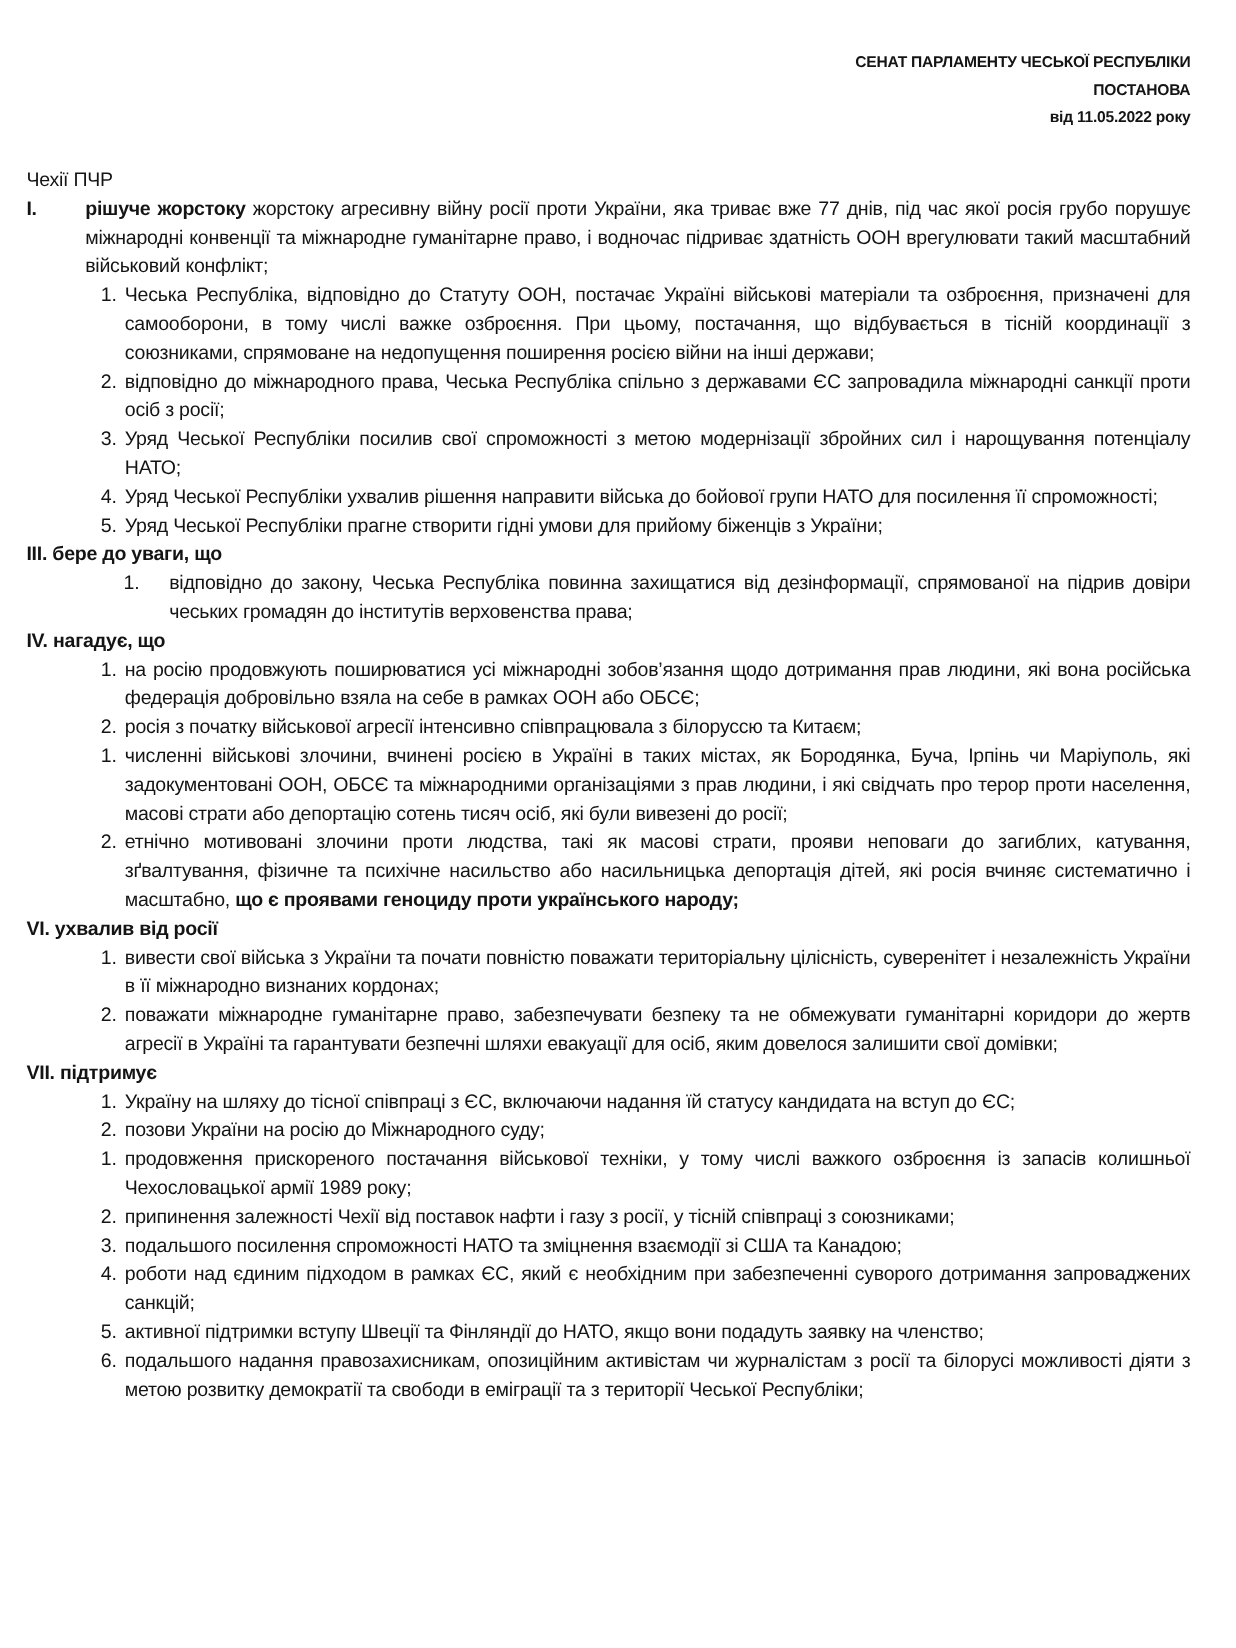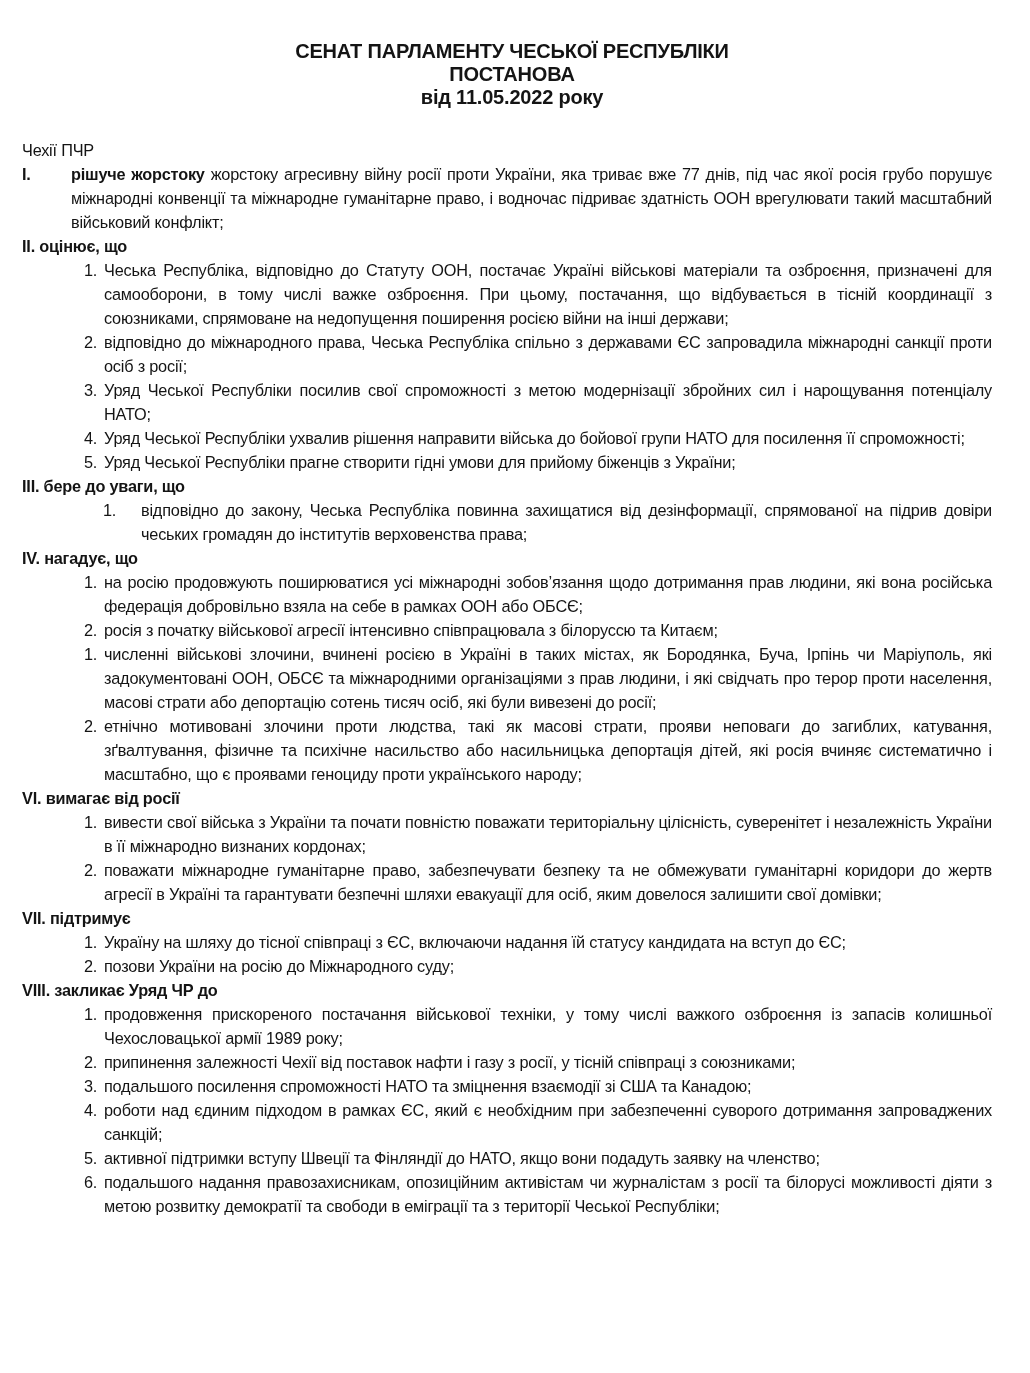--- a/index.html
+++ b/index.html
@@ -4,55 +4,54 @@
 <style>
   html, body { margin:0; padding:0; background:#ffffff; }
   body {
     width:1030px; height:1373px; overflow:hidden;
     font-family:"Liberation Sans", sans-serif;
     color:#141414;
     font-size:16.3px;
     letter-spacing:-0.2px;
   }
   .page { position:relative; padding:40px 38px 0 22px; }
-  .header { text-align:center; font-weight:bold; font-size:20px; line-height:23px; margin-left:10px; }
+  .header { text-align:right; font-weight:bold; font-size:13px; line-height:23px; margin-left:10px; }
   .header .subject { margin-top:22px; }
   .intro { margin-top:30px; line-height:23px; }
   .sec-title { font-weight:bold; line-height:24px; }
   .sec1 { display:flex; line-height:24px; }
   .sec1 .num { font-weight:bold; width:49px; flex:none; }
   .sec1 .body { text-align:justify; }
   b.lead { font-weight:bold; }
   ol.items { list-style:none; margin:0; padding:0; }
   ol.items li { display:flex; line-height:24px; margin-left:62px; }
   ol.items li .n { flex:none; width:20px; }
   ol.items li .t { text-align:justify; flex:1; }
   ol.items.wide li .n { width:38px; }
   ol.items.wide li { margin-left:81px; }
-  .strong { font-weight:normal; }
+  .strong { font-weight:bold; }
 </style>
 </head>
 <body>
 
 <div class="page">
   <div class="header">
     <div>СЕНАТ ПАРЛАМЕНТУ ЧЕСЬКОЇ РЕСПУБЛІКИ</div>
     <div>ПОСТАНОВА</div>
     <div>від 11.05.2022 року</div>
   </div>
 
   <div class="intro">Чехії ПЧР</div>
 
   <div class="sec1">
     <span class="num">I.</span>
     <span class="body"><b class="lead">рішуче жорстоку</b><span> жорстоку агресивну війну росії проти України, яка триває вже 77 днів, під час якої росія грубо порушує міжнародні конвенції та міжнародне гуманітарне право, і водночас підриває здатність ООН врегулювати такий масштабний військовий конфлікт;</span></span>
   </div>
 
   <div>
-    <div class="sec-title">II. оцінює, що</div>
     <ol class="items" id="s2">
         <li>
           <span class="n">1.</span>
           <span class="t"><span>Чеська Республіка, відповідно до Статуту ООН, постачає Україні військові матеріали та озброєння, призначені для самооборони, в тому числі важке озброєння. При цьому, постачання, що відбувається в тісній координації з союзниками, спрямоване на недопущення поширення росією війни на інші держави;</span></span>
         </li>
         <li>
           <span class="n">2.</span>
           <span class="t"><span>відповідно до міжнародного права, Чеська Республіка спільно з державами ЄС запровадила міжнародні санкції проти осіб з росії;</span></span>
         </li>
         <li>
@@ -101,21 +100,21 @@
           <span class="t"><span>численні військові злочини, вчинені росією в Україні в таких містах, як Бородянка, Буча, Ірпінь чи Маріуполь, які задокументовані ООН, ОБСЄ та міжнародними організаціями з прав людини, і які свідчать про терор проти населення, масові страти або депортацію сотень тисяч осіб, які були вивезені до росії;</span></span>
         </li>
         <li>
           <span class="n">2.</span>
           <span class="t"><span>етнічно мотивовані злочини проти людства, такі як масові страти, прояви неповаги до загиблих, катування, зґвалтування, фізичне та психічне насильство або насильницька депортація дітей, які росія вчиняє систематично і масштабно, </span><span class="strong">що є проявами геноциду проти українського народу;</span></span>
         </li>
       </ol>
   </div>
 
   <div>
-    <div class="sec-title">VI. вимагає від росії</div>
+    <div class="sec-title">VI. ухвалив від росії</div>
     <ol class="items" id="s6">
         <li>
           <span class="n">1.</span>
           <span class="t"><span>вивести свої війська з України та почати повністю поважати територіальну цілісність, суверенітет і незалежність України в її міжнародно визнаних кордонах;</span></span>
         </li>
         <li>
           <span class="n">2.</span>
           <span class="t"><span>поважати міжнародне гуманітарне право, забезпечувати безпеку та не обмежувати гуманітарні коридори до жертв агресії в Україні та гарантувати безпечні шляхи евакуації для осіб, яким довелося залишити свої домівки;</span></span>
         </li>
       </ol>
@@ -129,21 +128,20 @@
           <span class="t"><span>Україну на шляху до тісної співпраці з ЄС, включаючи надання їй статусу кандидата на вступ до ЄС;</span></span>
         </li>
         <li>
           <span class="n">2.</span>
           <span class="t"><span>позови України на росію до Міжнародного суду;</span></span>
         </li>
       </ol>
   </div>
 
   <div>
-    <div class="sec-title">VIII. закликає Уряд ЧР до</div>
     <ol class="items" id="s8">
         <li>
           <span class="n">1.</span>
           <span class="t"><span>продовження прискореного постачання військової техніки, у тому числі важкого озброєння із запасів колишньої Чехословацької армії 1989 року;</span></span>
         </li>
         <li>
           <span class="n">2.</span>
           <span class="t"><span>припинення залежності Чехії від поставок нафти і газу з росії, у тісній співпраці з союзниками;</span></span>
         </li>
         <li>

